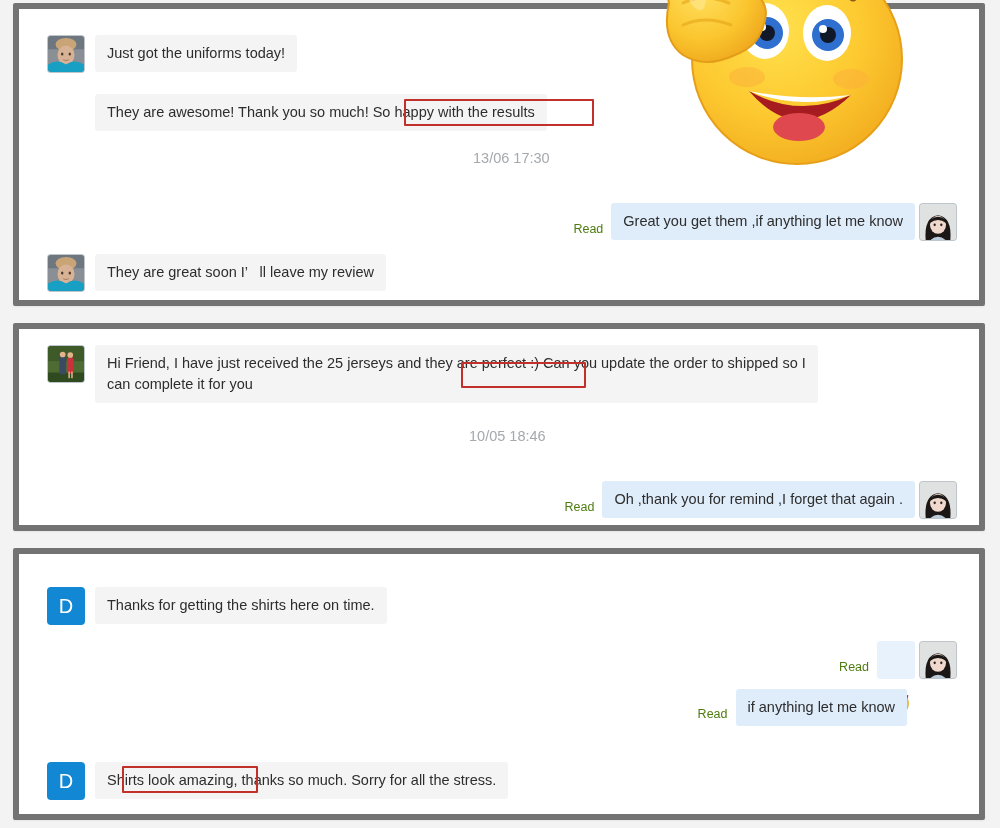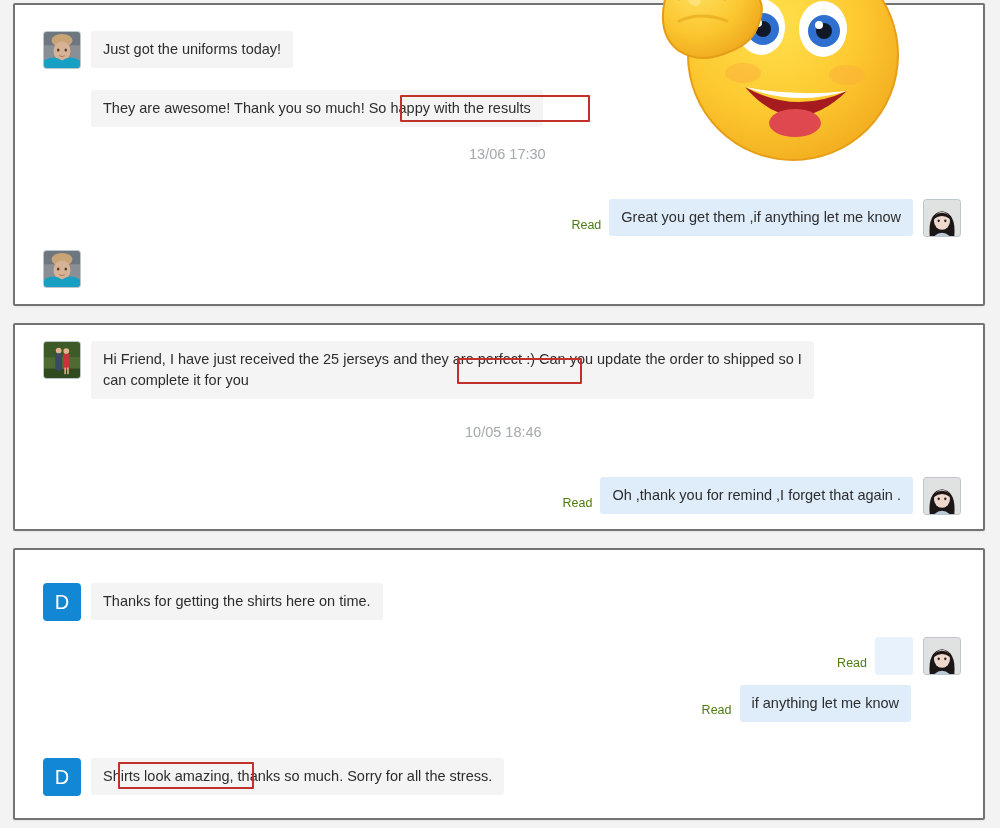--- a/index.html
+++ b/index.html
@@ -14,21 +14,21 @@
     height: 828px;
     background: #f3f3f3;
     overflow: hidden;
   }
 
   .card {
     position: absolute;
     left: 13px;
     width: 972px;
     background: #ffffff;
-    border: 2px solid #737373;
+    border: 6px solid #737373;
     border-radius: 2px;
     box-shadow: 0 1px 2px rgba(0,0,0,0.06);
     box-sizing: border-box;
   }
   #card1 { top: 3px;   height: 303px; }
   #card2 { top: 323px; height: 208px; }
   #card3 { top: 548px; height: 272px; }
 
   
   .row {
@@ -81,21 +81,21 @@
   }
   .bubble.sticker {
     background: #e8f2fc;
     padding: 3px;
     border-radius: 3px;
     display: flex;
     align-items: center;
     justify-content: center;
   }
   .gap-left  { margin-left: 10px; }
-  .gap-right { margin-right: 10px; }
+  .gap-right { margin-right: 4px; }
 
   .readlabel {
     color: #4d7c0f;
     font-size: 12.5px;
     align-self: flex-end;
     margin-bottom: 5px;
     margin-right: 8px;
     white-space: nowrap;
   }
 
@@ -178,20 +178,21 @@
           <rect width="38" height="38" fill="#8a8f96"></rect>
           <rect x="0" y="0" width="38" height="14" fill="#6e7780"></rect>
           <ellipse cx="19" cy="9" rx="11" ry="7" fill="#c8a477"></ellipse>
           <ellipse cx="19" cy="20" rx="9" ry="10" fill="#d8b294"></ellipse>
           <path d="M0 30 Q10 24 19 30 Q28 24 38 30 L38 38 L0 38 Z" fill="#17a0c4"></path>
           <ellipse cx="15" cy="19" rx="1.3" ry="1.6" fill="#4a3a2c"></ellipse>
           <ellipse cx="23" cy="19" rx="1.3" ry="1.6" fill="#4a3a2c"></ellipse>
           <path d="M16 25 Q19 27 22 25" stroke="#a97a63" stroke-width="1" fill="none"></path>
         </svg>
       </div>
+      <div class="bubble gap-left">They are great soon I’   ll leave my review</div>
     </div>
 
     <div id="big-emoji">
       <svg viewBox="0 0 278 235">
         <defs>
           <radialGradient id="faceG" cx="40%" cy="35%" r="75%">
             <stop offset="0%" stop-color="#ffe14d"></stop>
             <stop offset="55%" stop-color="#fdc930"></stop>
             <stop offset="100%" stop-color="#f0a81d"></stop>
           </radialGradient>

